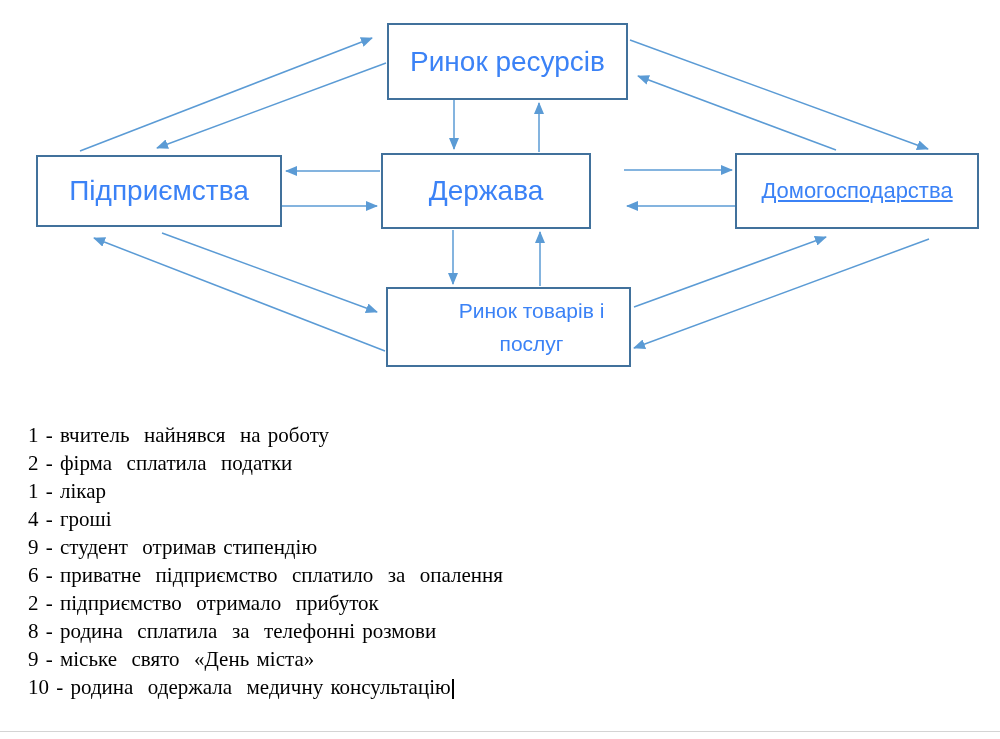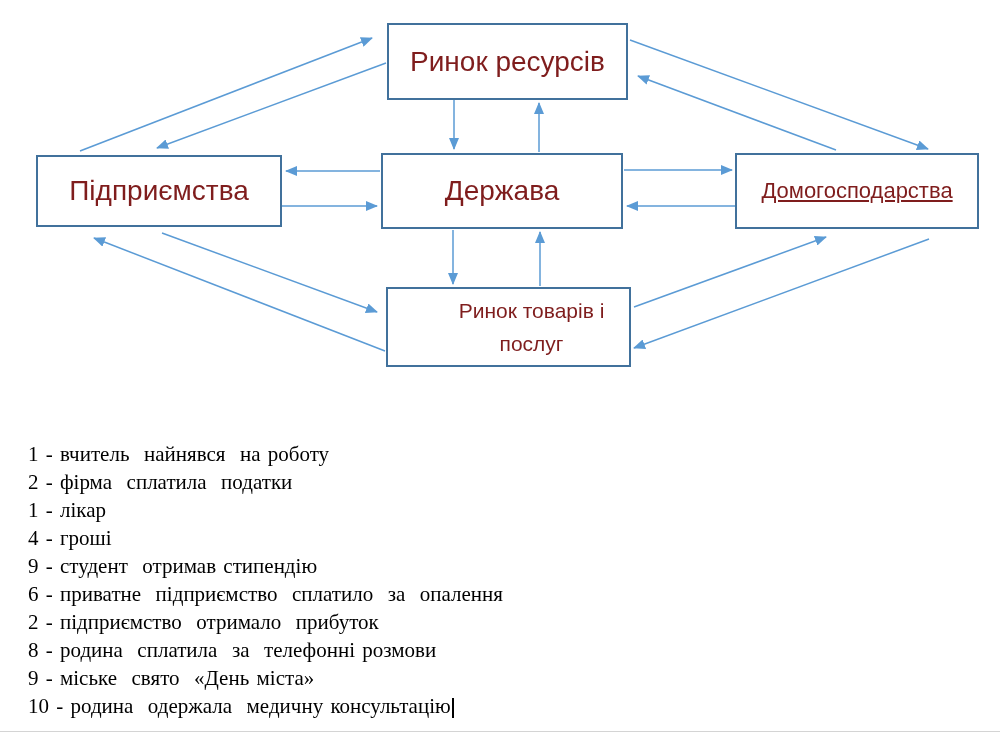--- a/index.html
+++ b/index.html
@@ -19,37 +19,36 @@
   .box {
     position: absolute;
     box-sizing: border-box;
     background: var(--box-fill, #ffffff);
     border: 2px solid var(--box-border, #41719C);
     display: flex;
     flex-direction: column;
     align-items: center;
     justify-content: center;
     text-align: center;
-    color: #7f1d1d;
+    color: #3b82f6;
   }
   .box-resources   { left: 387px; top: 23px;  width: 241px; height: 77px; font-size: 28px; }
   .box-enterprises { left: 36px;  top: 155px; width: 246px; height: 72px; font-size: 28px; }
-  .box-state       { left: 381px; top: 153px; width: 242px; height: 76px; font-size: 28px; }
+  .box-state       { left: 381px; top: 153px; width: 210px; height: 76px; font-size: 28px; }
   .box-households  { left: 735px; top: 153px; width: 244px; height: 76px; font-size: 22px; text-decoration: underline; }
   .box-goods       { left: 386px; top: 287px; width: 245px; height: 80px; font-size: 21px; line-height: 33px; padding-left: 46px; }
   .items-list {
     position: absolute;
     left: 28px;
     top: 421px;
     width: 940px;
     font-family: "Liberation Serif", serif;
     font-size: 21px;
     line-height: 28px;
     color: #000000;
-    margin-top: 19px;
   }
   .list-item { white-space: pre-wrap; word-spacing: 2px; }
   .text-caret {
     display: inline-block;
     width: 2px;
     height: 20px;
     background: #000000;
     vertical-align: text-bottom;
     margin-left: 1px;
   }

